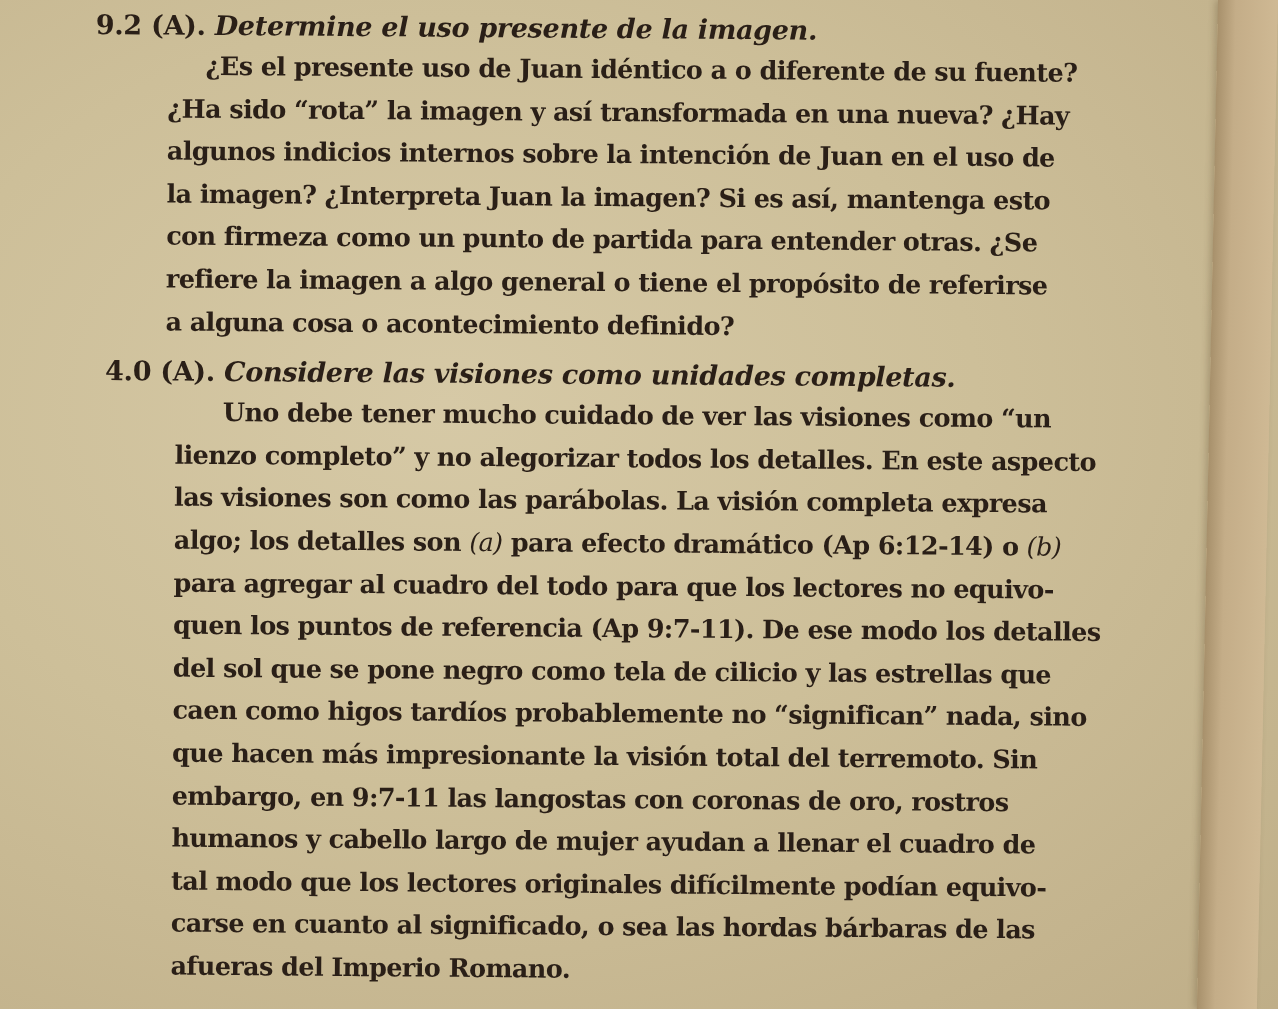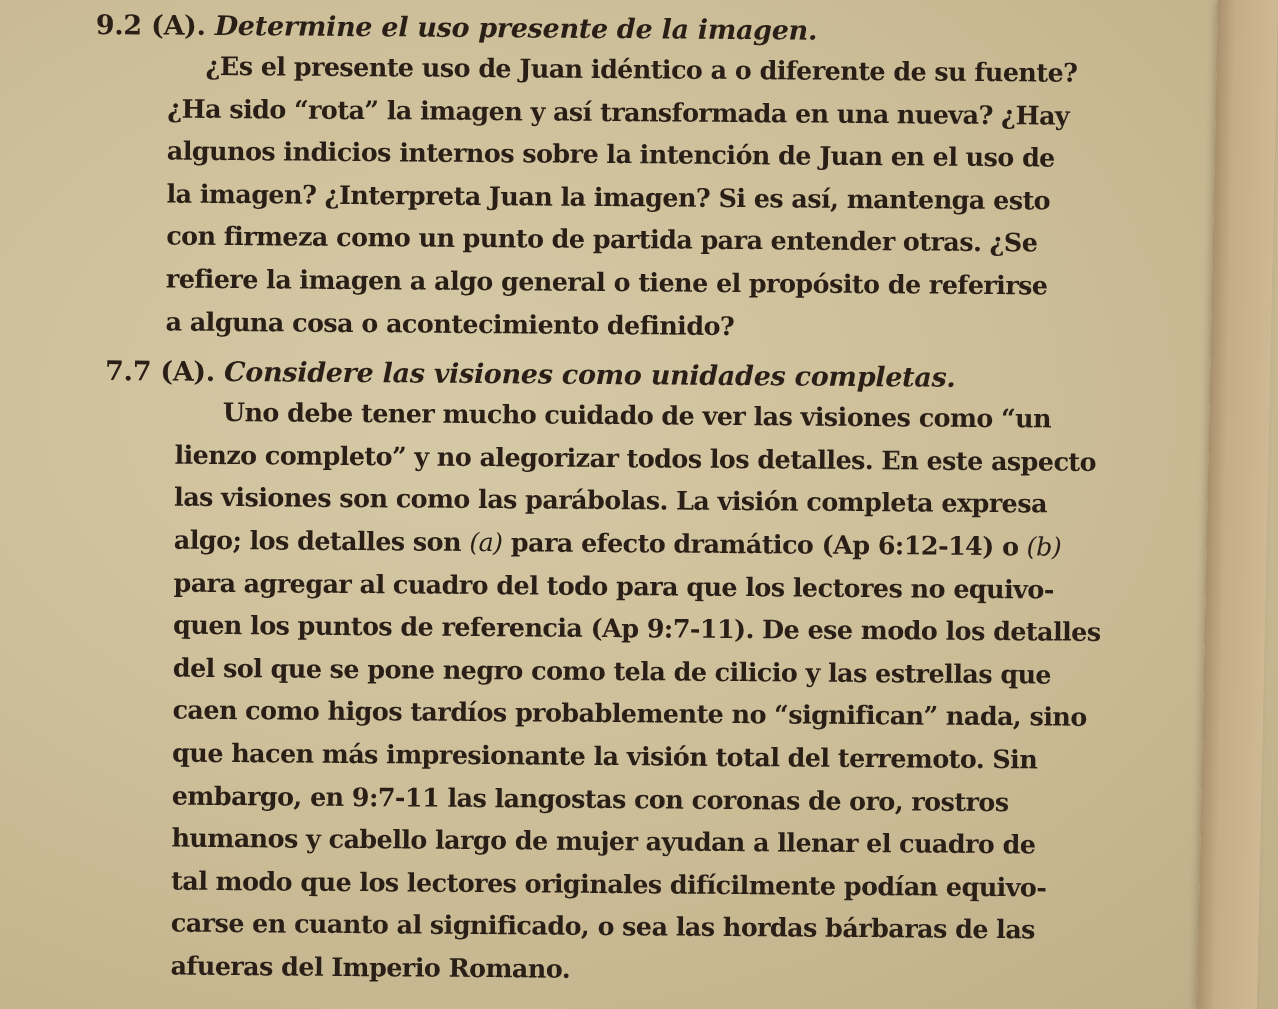--- a/index.html
+++ b/index.html
@@ -116,21 +116,21 @@
         <span class="line">algunos indicios internos sobre la intención de Juan en el uso de</span>
         <span class="line">la imagen? ¿Interpreta Juan la imagen? Si es así, mantenga esto</span>
         <span class="line">con firmeza como un punto de partida para entender otras. ¿Se</span>
         <span class="line">refiere la imagen a algo general o tiene el propósito de referirse</span>
         <span class="line">a alguna cosa o acontecimiento definido?</span>
       </p>
     </div>
 
     <div class="section sec93">
       <div class="heading">
-        <span class="num">7.7 (A).</span>
+        <span class="num">4.0 (A).</span>
         <span class="title">Considere las visiones como unidades completas.</span>
       </div>
       <p class="para">
         <span class="line indent">Uno debe tener mucho cuidado de ver las visiones como “un</span>
         <span class="line">lienzo completo” y no alegorizar todos los detalles. En este aspecto</span>
         <span class="line">las visiones son como las parábolas. La visión completa expresa</span>
         <span class="line"><span>algo; los detalles son </span><span class="it">(a)</span><span> para efecto dramático (Ap 6:12-14) o </span><span class="it">(b)</span></span>
         <span class="line">para agregar al cuadro del todo para que los lectores no equivo-</span>
         <span class="line">quen los puntos de referencia (Ap 9:7-11). De ese modo los detalles</span>
         <span class="line">del sol que se pone negro como tela de cilicio y las estrellas que</span>

